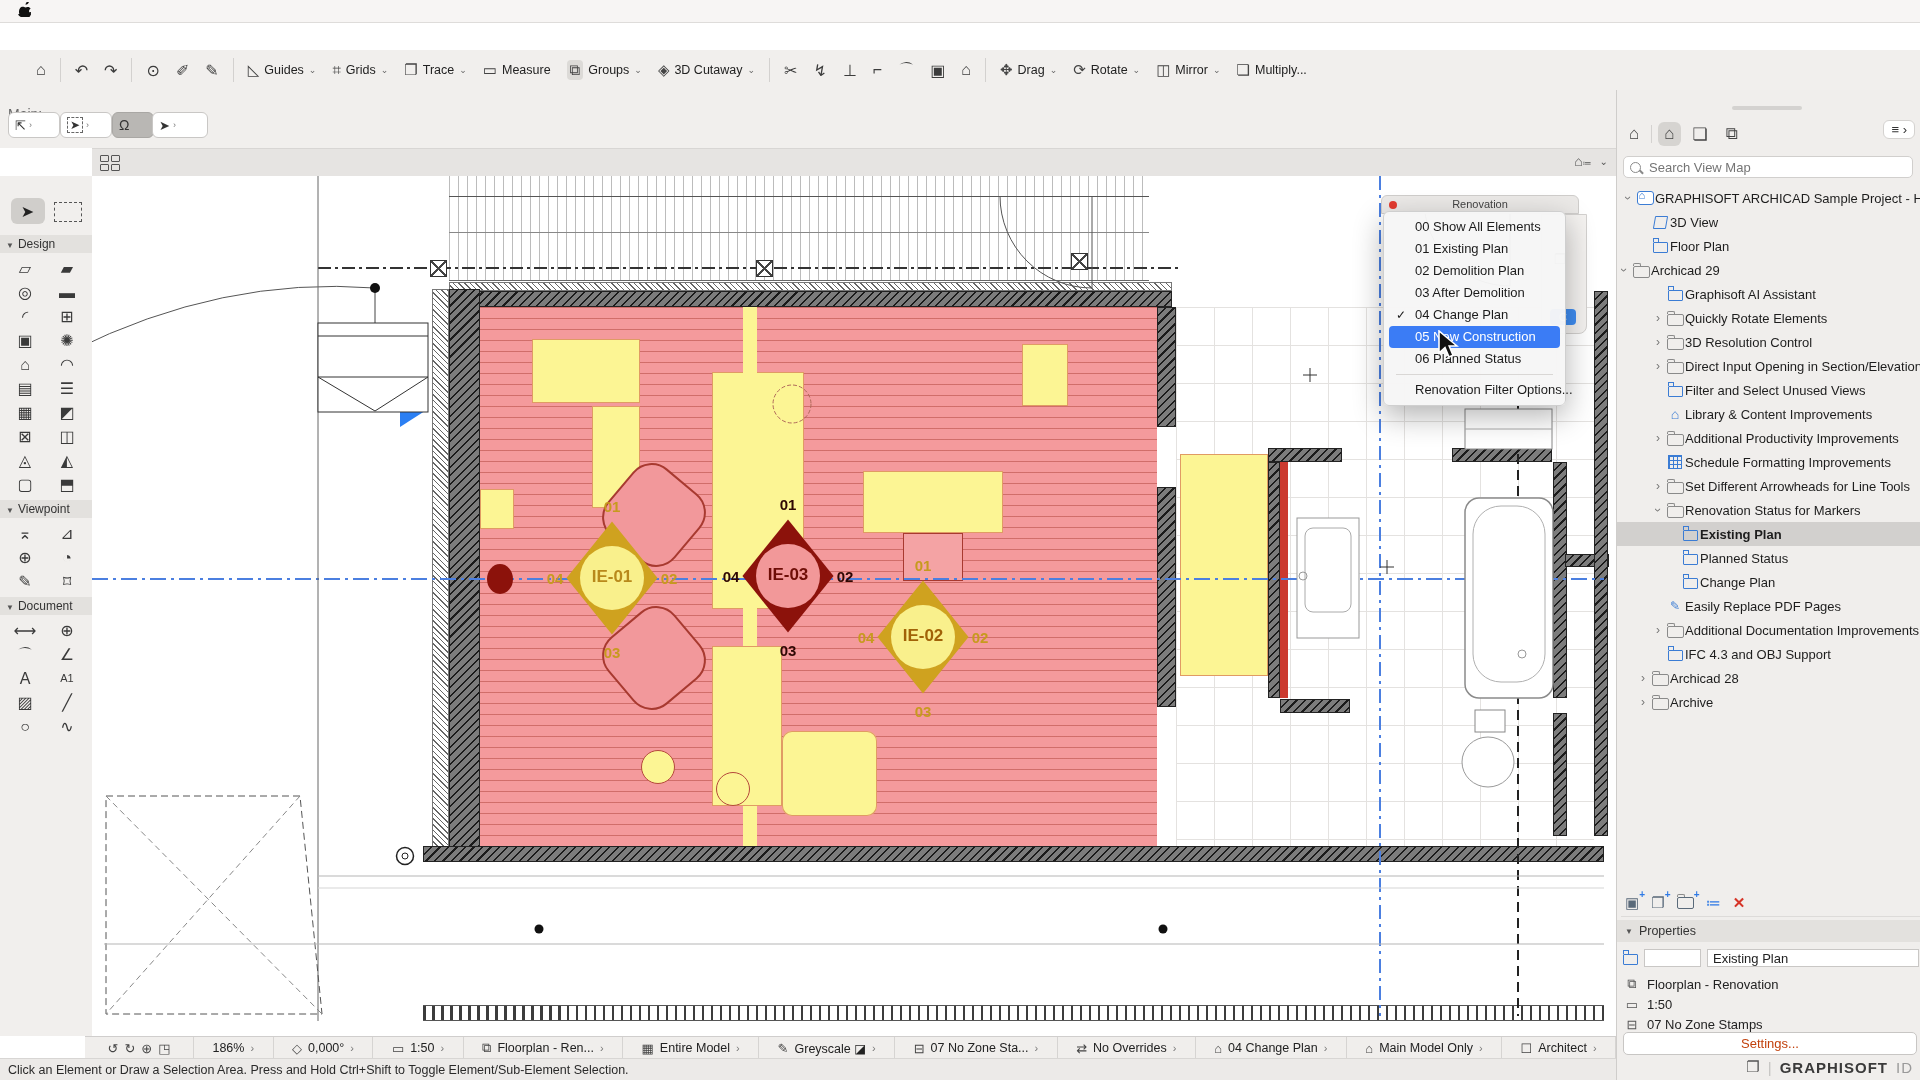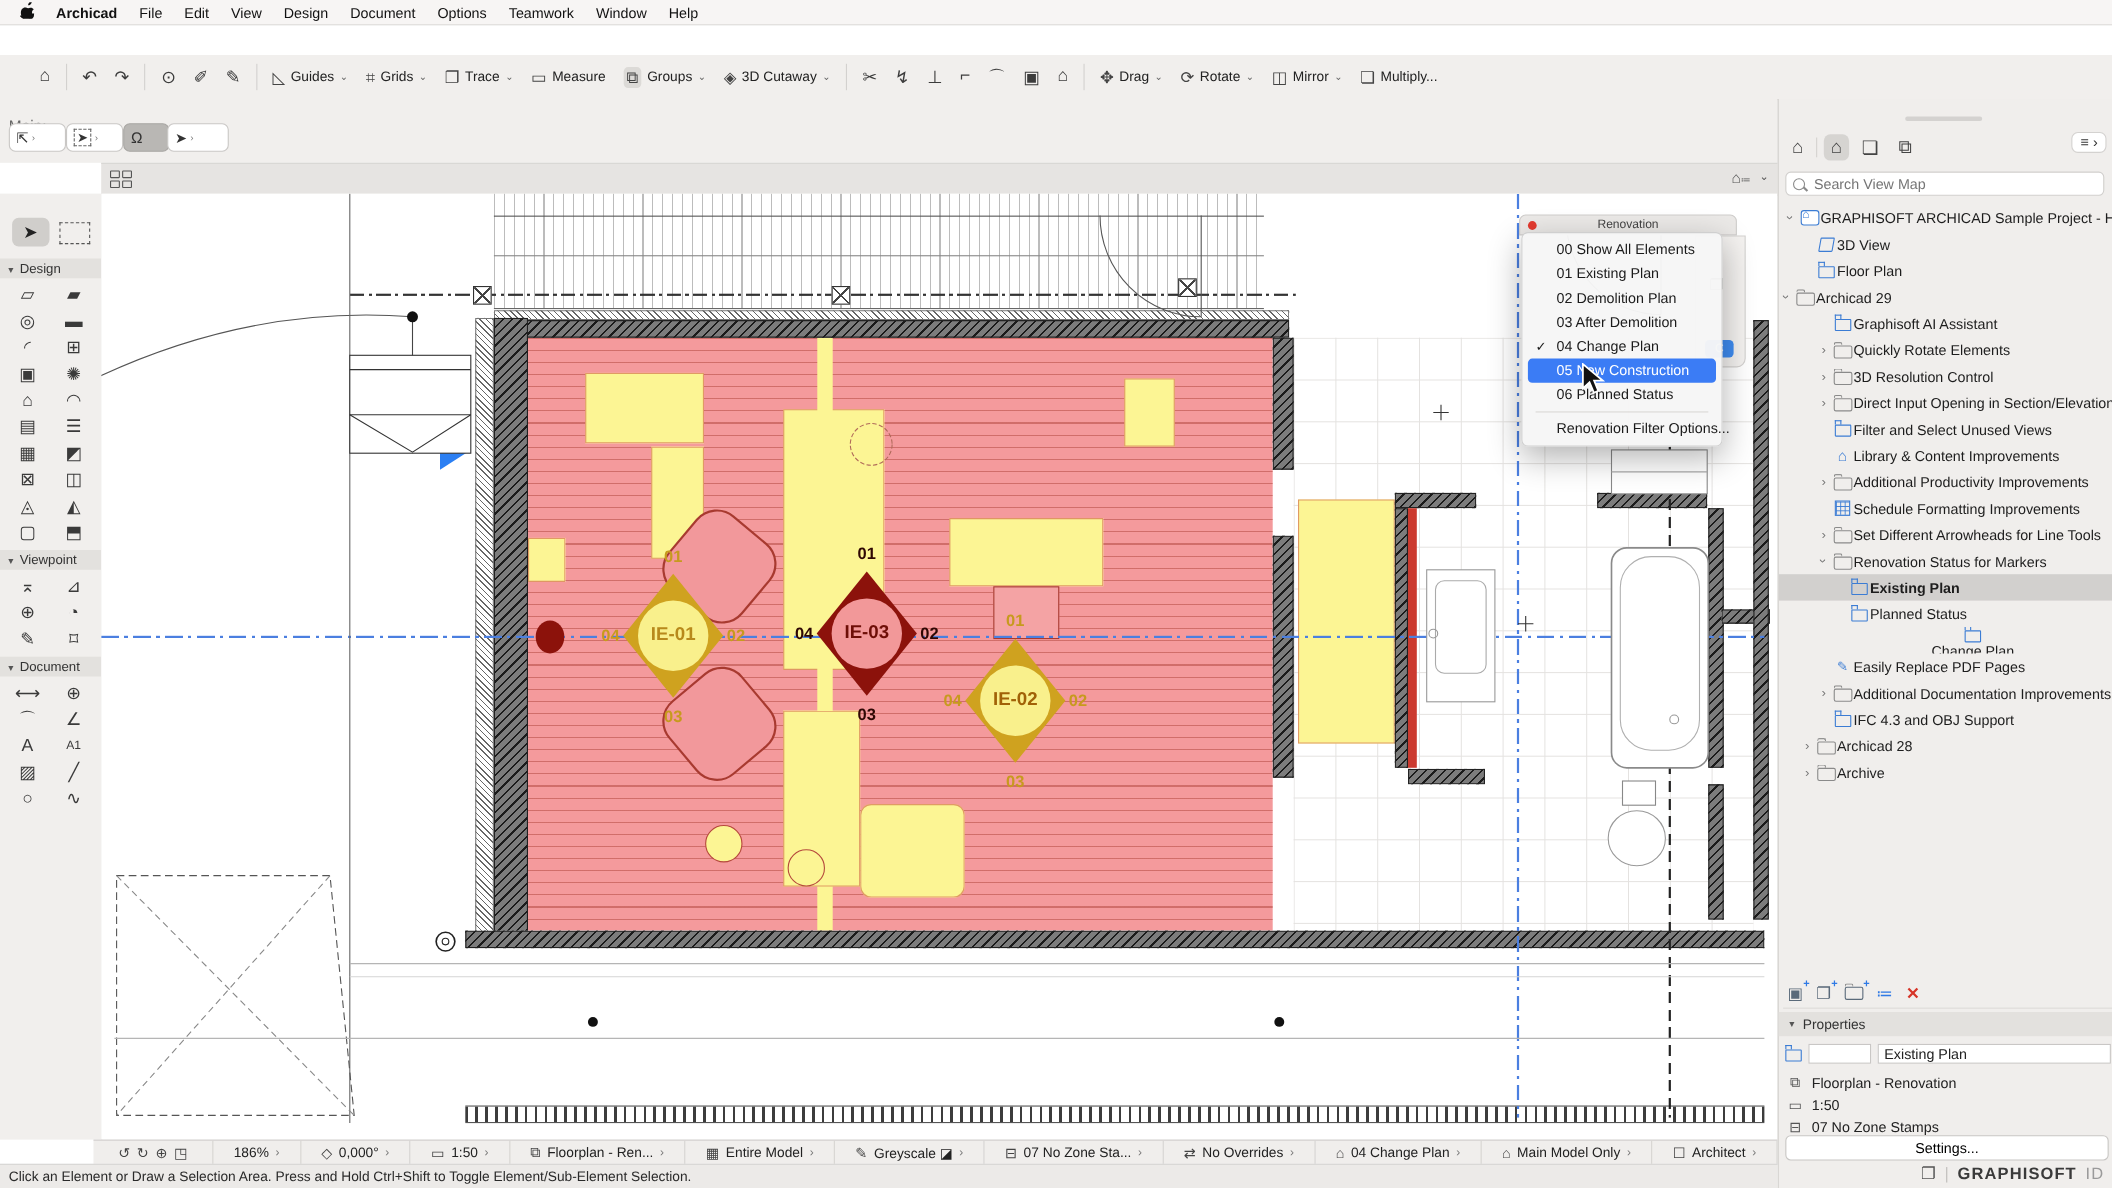--- a/index.html
+++ b/index.html
@@ -147,21 +147,21 @@
   .vmti .plus{position:absolute;right:-6px;top:-5px;font-size:10px;color:#2f7ae5;font-weight:bold;}
   .vmti.red{color:#d63427;font-weight:bold;}
   .props-hd{position:absolute;left:0;top:830px;width:304px;height:22px;background:#e3e1de;font-size:12.5px;
        color:#333;display:flex;align-items:center;padding-left:8px;box-sizing:border-box;gap:6px;}
   .props-hd .tri{font-size:8px;color:#555;}
   .prow{position:absolute;left:0;width:304px;display:flex;align-items:center;gap:6px;padding-left:6px;box-sizing:border-box;font-size:13px;color:#222;}
   .pfield{background:#fff;border:1px solid #c9c7c5;height:18px;font-size:13px;color:#222;padding:0 5px;
        font-family:"Liberation Sans",sans-serif;box-sizing:border-box;}
   .picn{font-size:13px;color:#555;width:18px;text-align:center;}
   .settingsbtn{position:absolute;left:6px;top:942px;width:292px;height:21px;background:#fff;border:1px solid #c8c6c4;
-       border-radius:5px;font-size:13px;color:#000000;text-align:center;line-height:21px;}
+       border-radius:5px;font-size:13px;color:#c2410c;text-align:center;line-height:21px;}
   .gsid{position:absolute;right:8px;top:968px;display:flex;align-items:center;gap:8px;font-size:15px;}
   .gsid .brand{font-weight:bold;letter-spacing:1px;color:#3a3a3a;}
   .gsid .idtx{color:#9a9a9a;letter-spacing:1px;}
   .gsid .winic{font-size:15px;color:#555;}
   .gsid .bar{color:#c5c3c1;}
   
   .bottombar{position:absolute;left:85px;top:1036px;width:1531px;height:22px;background:#f0eeec;
        border-top:1px solid #d0cecd;display:flex;font-size:12.5px;color:#222;}
   .bseg{display:flex;align-items:center;justify-content:center;gap:6px;border-right:1px solid #d6d4d2;
        padding:0 6px;white-space:nowrap;overflow:hidden;flex:0 1 auto;}
@@ -177,21 +177,20 @@
 
 <div id="app">
 
   <div class="menubar">
     <span class="apple">
       <svg width="13" height="15" viewBox="0 0 13 15">
           <path fill="#111" d="M9.3 0c.1 1-.3 1.9-.9 2.6-.6.7-1.6 1.2-2.5 1.1-.1-.9.4-1.9 1-2.5C7.5.5 8.5 0 9.3 0zM12 11c-.4 1-.6 1.4-1.2 2.2-.8 1.2-1.9 2.6-3.2 2.6-1.2 0-1.5-.8-3.1-.8-1.6 0-2 .8-3.2.8C.1 15.8-.9 14.5-1.7 13.3" transform="translate(1.7 -1)"></path>
           <path fill="#111" d="M6.4 4.1c1 0 2 .6 2.7 1.5-2.4 1.3-2 4.6.4 5.5-.3.8-.5 1.1-.9 1.8-.6.9-1.4 2-2.4 2-1 0-1.3-.6-2.6-.6-1.3 0-1.6.6-2.6.6-1 0-1.8-1-2.4-1.9C-2.9 10.6-3.1 7-1.6 5.2c.7-.9 1.8-1.4 2.8-1.4 1.1 0 1.8.6 2.7.6.9 0 1.4-.6 2.5-.3z" transform="translate(3.6 1)"></path>
         </svg>
     </span>
-    <span id="menu-items"><span class="mi bold">Archicad</span><span class="mi">File</span><span class="mi">Edit</span><span class="mi">View</span><span class="mi">Design</span><span class="mi">Document</span><span class="mi">Options</span><span class="mi">Teamwork</span><span class="mi">Window</span><span class="mi">Help</span></span>
   </div>
 
 
   <div class="toolbar" id="toolbar" style="padding-left:28px">
       <span class="tb-ic">⌂</span>
       <div class="tb-sep"></div>
       <span class="tb-ic">↶</span>
       <span class="tb-ic">↷</span>
       <div class="tb-sep"></div>
       <span class="tb-ic">⊙</span>
@@ -609,21 +608,21 @@
           </span>
           <span class="tlabel" style="font-weight: bold;">Existing Plan</span>
         </div>
         <div class="trow" style="padding-left: 49px;">
           <span class="tchev"></span>
           <span class="ticn">
             <span class="i-plan"></span>
           </span>
           <span class="tlabel">Planned Status</span>
         </div>
-        <div class="trow" style="padding-left: 49px; flex-direction: column;">
+        <div class="trow" style="padding-left: 49px;">
           <span class="tchev"></span>
           <span class="ticn">
             <span class="i-plan"></span>
           </span>
           <span class="tlabel">Change Plan</span>
         </div>
         <div class="trow" style="padding-left: 34px;">
           <span class="tchev"></span>
           <span class="ticn">
             <span class="i-pdf">✎</span>

